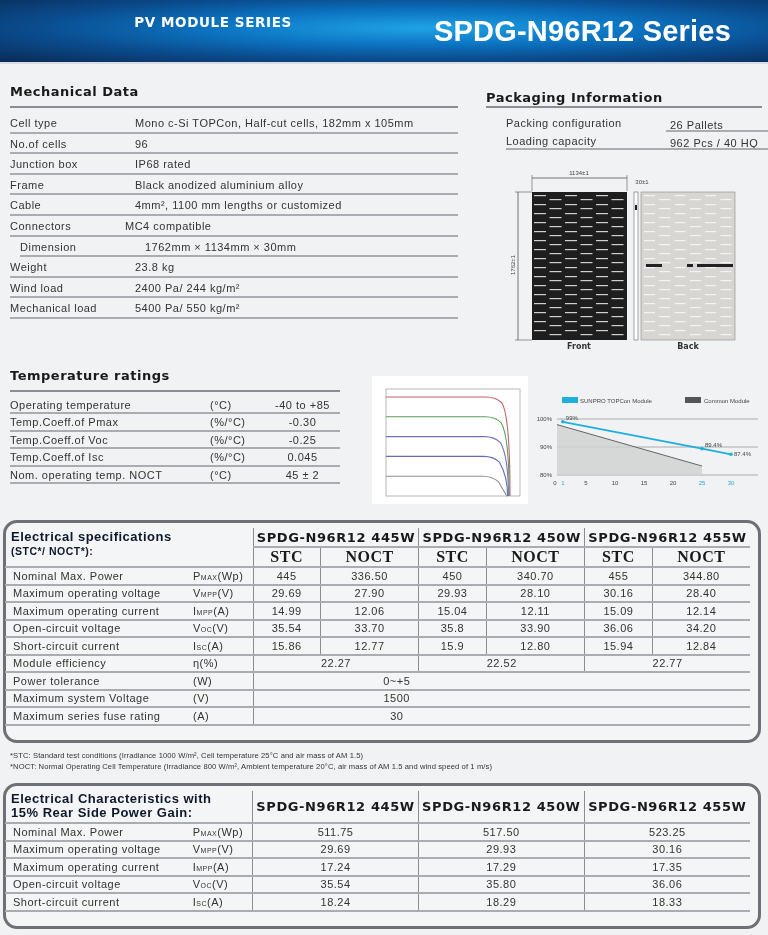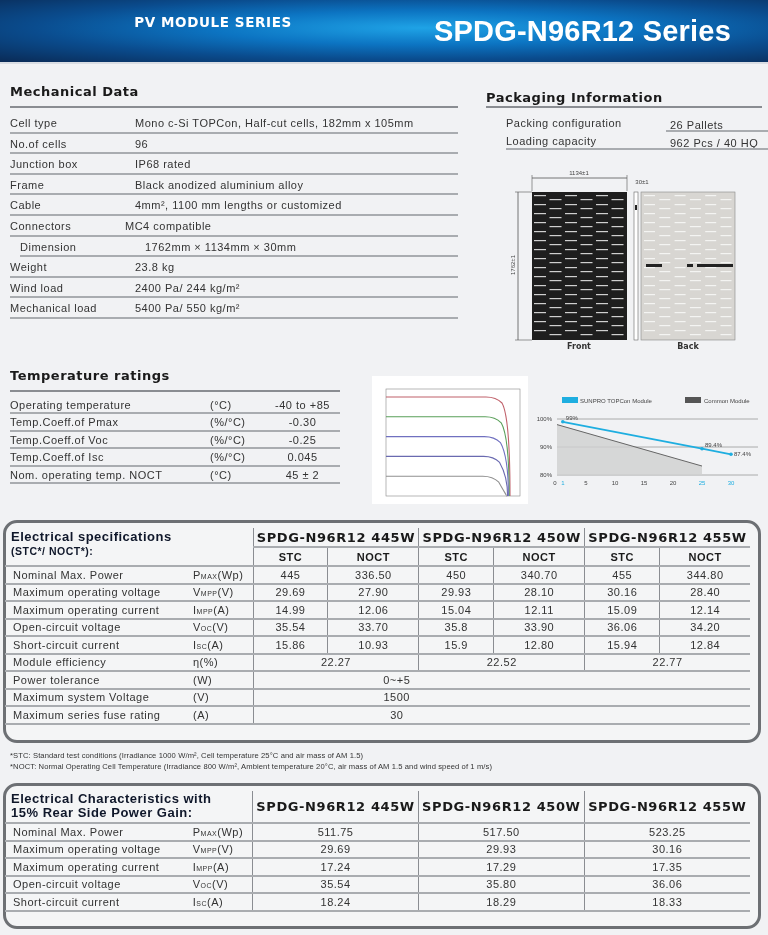--- a/index.html
+++ b/index.html
@@ -43,21 +43,21 @@
   .deg { position: absolute; left: 530px; top: 385px; width: 238px; height: 115px; }
 
   .box { position: absolute; border: 3px solid #6d7074; border-radius: 14px; background: #f4f5f6; }
   table.spec { border-collapse: collapse; position: absolute; font-size: 11px; letter-spacing: 0.5px; color: #333; }
   table.spec td { height: 17.5px; padding: 0; vertical-align: middle; }
   table.spec td.lbl { padding-left: 8px; width: 188px; }
   table.spec td.sym { width: 60px; }
   table.spec td.num { text-align: center; border-left: 1px solid #8a8d92; }
   table.spec tr.r td { border-bottom: 2px solid #a9acb0; }
   table.spec .hd { font-family: "DejaVu Sans", sans-serif; font-weight: bold; font-size: 13px; text-align: center; letter-spacing: 0.6px; color: #1a1a1a; }
-  table.spec .sh { font-family: Liberation Sans, sans-serif; font-weight: bold; font-size: 11px; text-align: center; color: #1a1a1a; }
+  table.spec .sh { font-family: Liberation Serif, serif; font-weight: bold; font-size: 16px; text-align: center; color: #1a1a1a; }
   .title-cell { font-family: Liberation Sans, sans-serif; font-weight: bold; font-size: 13px; color: #0f172a; letter-spacing: 0.5px; line-height: 14px; }
   .title-cell .small { font-size: 10.5px; }
   sub.sm { font-size: 7px; vertical-align: baseline; text-transform: uppercase; }
 
   .notes { position: absolute; left: 10px; top: 750px; font-size: 7.6px; color: #333; line-height: 11px; letter-spacing: 0.1px; }
 </style>
 </head>
 <body>
 
 <div class="banner">
@@ -483,21 +483,21 @@
         <td class="num">33.70</td>
         <td class="num">35.8</td>
         <td class="num">33.90</td>
         <td class="num">36.06</td>
         <td class="num">34.20</td>
       </tr>
       <tr class="r">
         <td class="lbl">Short-circuit current</td>
         <td class="sym">I<sub class="sm">sc</sub>(A)</td>
         <td class="num">15.86</td>
-        <td class="num">10.93</td>
+        <td class="num">12.77</td>
         <td class="num">15.9</td>
         <td class="num">12.80</td>
         <td class="num">15.94</td>
         <td class="num">12.84</td>
       </tr>
       <tr class="r">
         <td class="lbl">Module efficiency</td>
         <td class="sym">η(%)</td>
         <td class="num" colspan="2">22.27</td>
         <td class="num" colspan="2">22.52</td>

